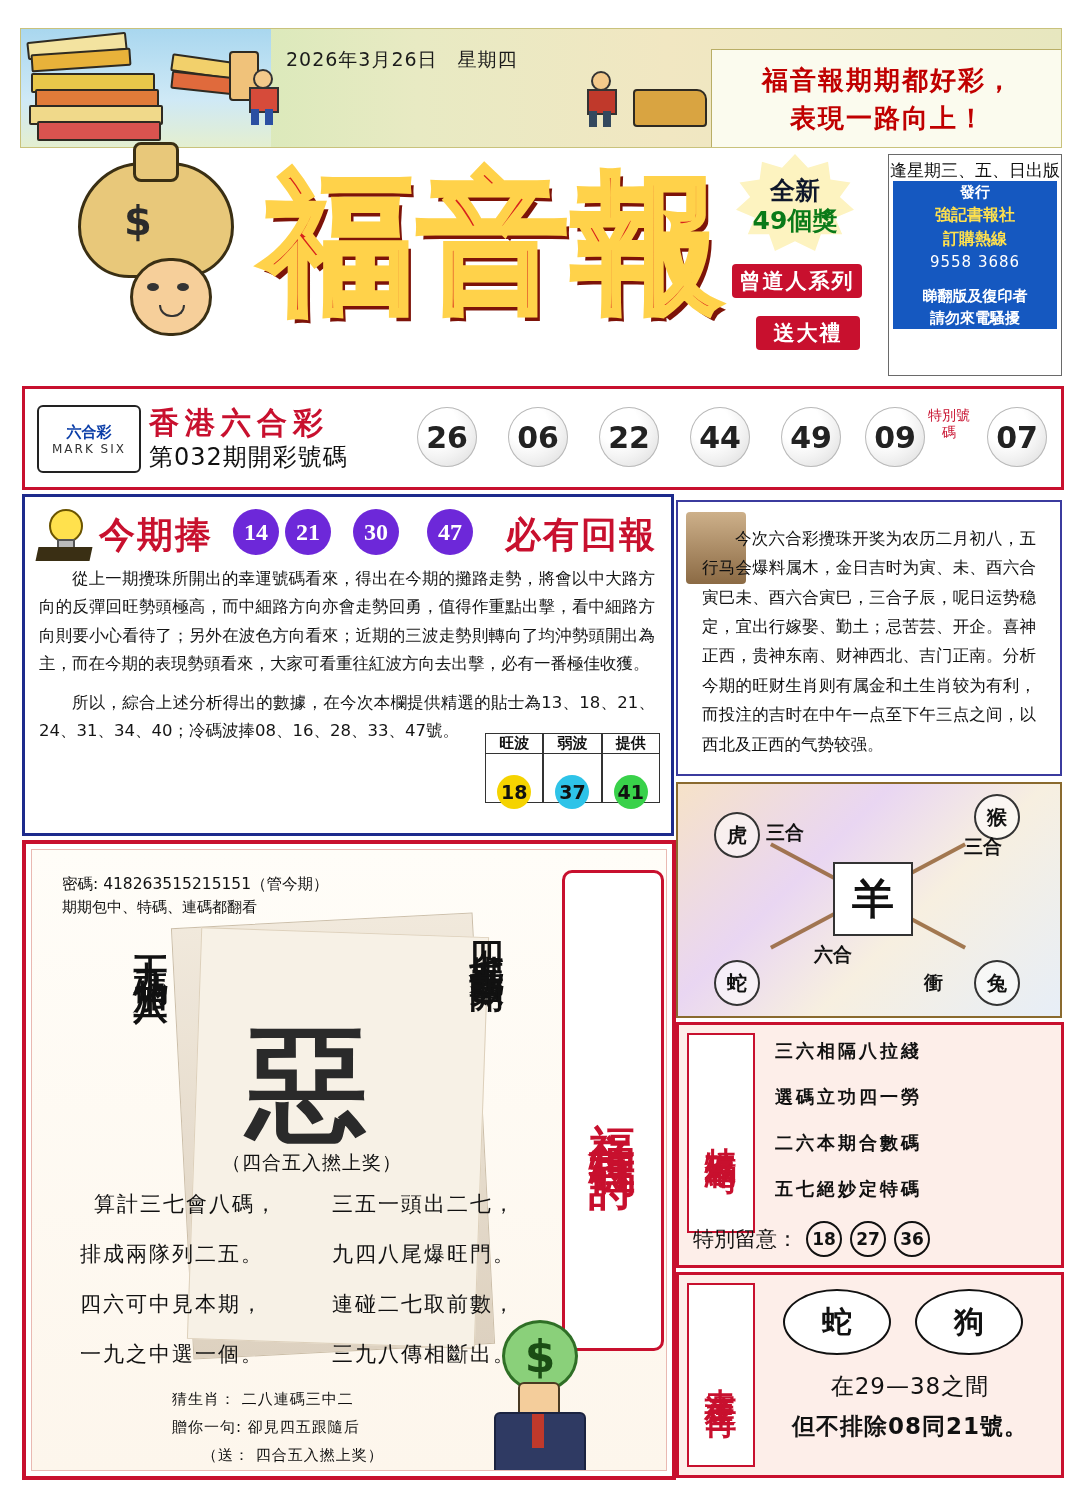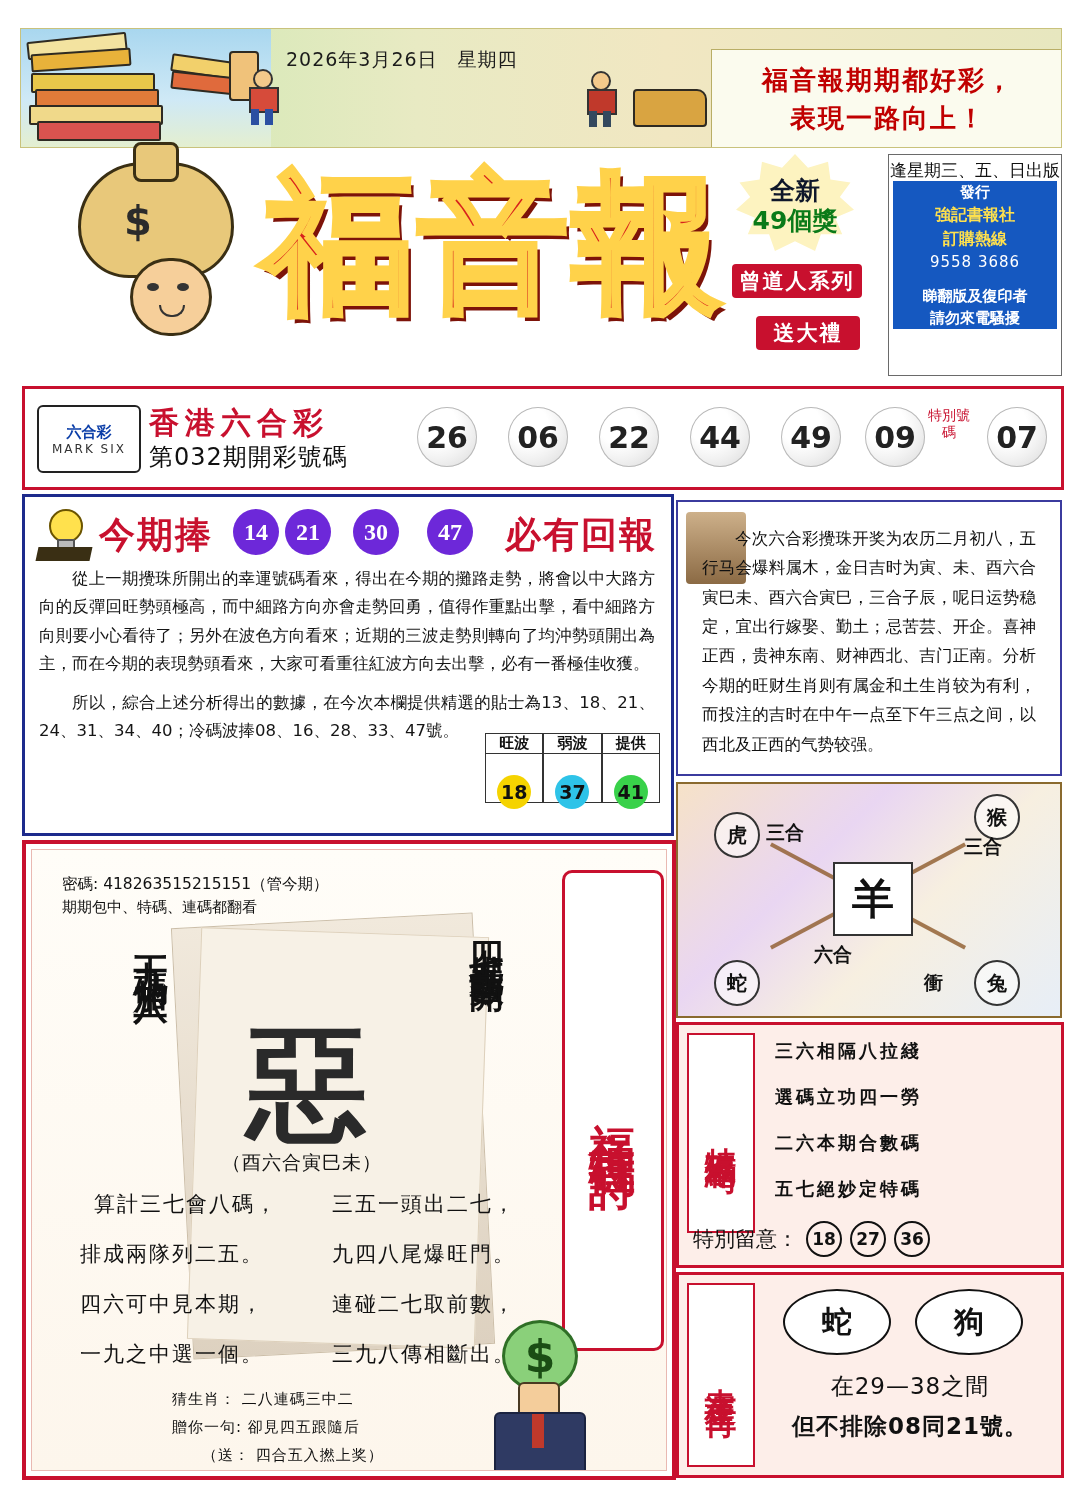--- a/index.html
+++ b/index.html
@@ -270,21 +270,21 @@
           background:linear-gradient(180deg,#efe6d8,#d8cbb8);transform:rotate(-3deg);opacity:.85;border:1px solid #c3b49c;"></div>
       <div style="position:absolute;left:162px;top:82px;width:286px;height:410px;background:#f7f1e6;transform:rotate(2deg);border:1px solid #ddd0bb;"></div>
 
       <div class="code">密碼: 418263515215151（管今期）</div>
       <div class="code2">期期包中、特碼、連碼都翻看</div>
 
       <div class="vtext" style="left:96px;top:78px;height:390px;font-size:34px;">十九一碼加上八</div>
       <div class="vtext" style="left:432px;top:66px;height:370px;font-size:34px;">四七排九當數開</div>
 
       <div class="bigchar">惡</div>
-      <div class="sub-paren">（酉六合寅巳未）</div>
+      <div class="sub-paren">（四合五入撚上奖）</div>
 
       <div class="redv">
         <div class="t">福音特碼詩</div>
       </div>
 
       <div class="couplet" style="left:62px;top:340px;">算計三七會八碼，</div>
       <div class="couplet" style="left:48px;top:390px;">排成兩隊列二五。</div>
       <div class="couplet" style="left:48px;top:440px;">四六可中見本期，</div>
       <div class="couplet" style="left:48px;top:490px;">一九之中選一個。</div>
       <div class="couplet" style="left:300px;top:340px;">三五一頭出二七，</div>

